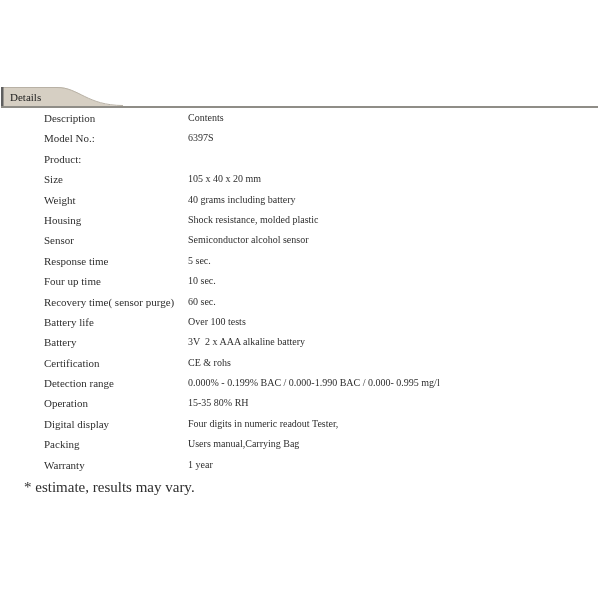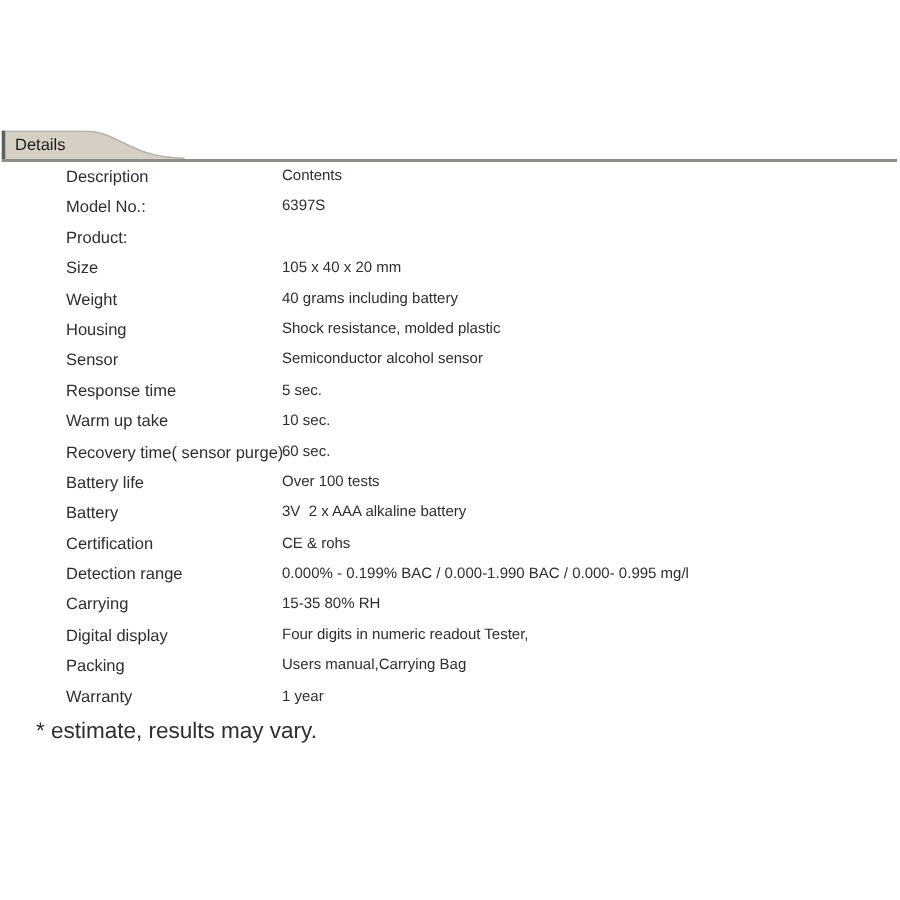--- a/index.html
+++ b/index.html
@@ -1,20 +1,20 @@
 <!DOCTYPE html>
 <html style="--tab-bg: #d6cfc3; --tab-left-bar: #5f5f5f; --tab-edge: #b8b1a5; --rule: #8f8d87; --text: #2e2e2e;"><head>
 <meta charset="utf-8">
 <style>
   html,body{margin:0;padding:0;background:#fff;}
   .page{
     position:relative;
     width:600px;height:600px;
     background:#fff;
-    font-family:Liberation Sans, sans-serif;
+    font-family:Liberation Serif, serif;
     overflow:hidden;
     text-align:center;
   }
 
   
   .tab-bar{
     position:absolute;left:1px;top:87px;
     width:597px;height:19px;
     border-bottom:2px solid var(--rule,#8f8d87);
   }
@@ -98,21 +98,21 @@
     </div>
       <div class="spec-row">
       <span class="spec-label">Sensor</span>
       <span class="spec-value">Semiconductor alcohol sensor</span>
     </div>
       <div class="spec-row">
       <span class="spec-label">Response time</span>
       <span class="spec-value">5 sec.</span>
     </div>
       <div class="spec-row">
-      <span class="spec-label">Warm up take</span>
+      <span class="spec-label">Four up time</span>
       <span class="spec-value">10 sec.</span>
     </div>
       <div class="spec-row">
       <span class="spec-label">Recovery time( sensor purge)</span>
       <span class="spec-value">60 sec.</span>
     </div>
       <div class="spec-row">
       <span class="spec-label">Battery life</span>
       <span class="spec-value">Over 100 tests</span>
     </div>
@@ -122,21 +122,21 @@
     </div>
       <div class="spec-row">
       <span class="spec-label">Certification</span>
       <span class="spec-value">CE &amp; rohs</span>
     </div>
       <div class="spec-row">
       <span class="spec-label">Detection range</span>
       <span class="spec-value">0.000% - 0.199% BAC / 0.000-1.990 BAC / 0.000- 0.995 mg/l</span>
     </div>
       <div class="spec-row">
-      <span class="spec-label">Carrying</span>
+      <span class="spec-label">Operation</span>
       <span class="spec-value">15-35 80% RH</span>
     </div>
       <div class="spec-row">
       <span class="spec-label">Digital display</span>
       <span class="spec-value">Four digits in numeric readout Tester,</span>
     </div>
       <div class="spec-row">
       <span class="spec-label">Packing</span>
       <span class="spec-value">Users manual,Carrying Bag</span>
     </div>

